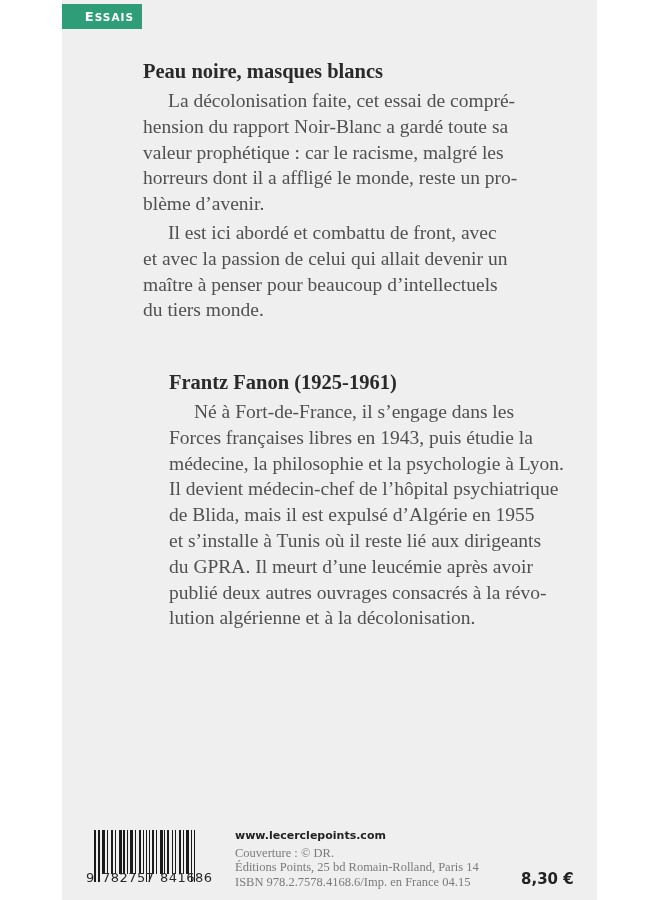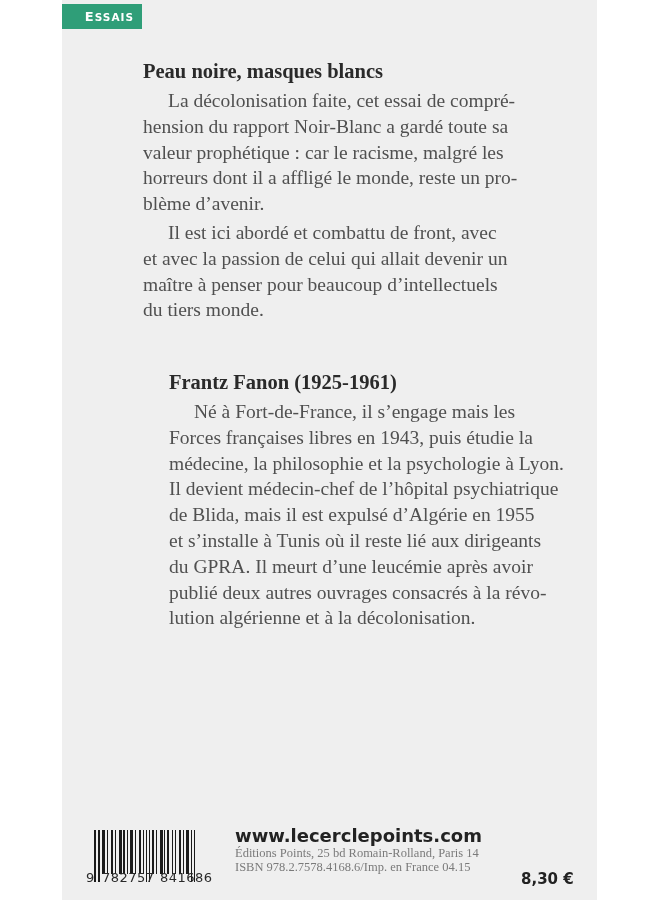--- a/index.html
+++ b/index.html
@@ -17,21 +17,21 @@
   .barcode { position:absolute; left:26px; top:830px; width:132px; height:58px; }
   .bars { position:absolute; left:0; top:0; height:44px; display:flex; align-items:flex-start; }
   .bar { height:44px; background:#1a1a1a; }
   .bar.long { height:52px; }
   .gap { height:44px; }
   .digits { position:absolute; top:40px; left:0; width:132px; font-family:"DejaVu Sans", sans-serif; font-size:13px; color:#2a2a2a; letter-spacing:0.5px; }
   .digits .first { position:absolute; left:-2px; top:0; }
   .digits .g1 { position:absolute; left:14px; top:0; }
   .digits .g2 { position:absolute; left:72px; top:0; }
   .info { position:absolute; left:173px; top:829px; font-family:"Liberation Serif", "DejaVu Serif", serif; color:#7a7a7a; font-size:12.5px; line-height:14.5px; }
-  .info .url { font-family:"DejaVu Sans", sans-serif; font-weight:bold; color:#222222; font-size:18px; margin-bottom:2px; }
+  .info .url { font-family:"DejaVu Sans", sans-serif; font-weight:bold; color:#222222; font-size:11px; margin-bottom:2px; }
   .price { position:absolute; left:459px; top:870px; font-family:"DejaVu Sans", sans-serif; font-weight:bold; font-size:15px; color:#222222; }
 </style>
 </head>
 <body>
 
 <div class="cover">
 
   <div class="badge">
     <span>E</span>
       <span class="small">SSAIS</span>
@@ -50,21 +50,21 @@
       <span class="line indent">Il est ici abordé et combattu de front, avec</span>
       <span class="line">et avec la passion de celui qui allait devenir un</span>
       <span class="line">maître à penser pour beaucoup d’intellectuels</span>
       <span class="line">du tiers monde.</span>
     </p>
   </div>
 
   <div class="text-block" style="top:369px;margin-left:26px;">
     <h2 class="heading">Frantz Fanon (1925-1961)</h2>
     <p class="para" style="margin-top:4px;">
-      <span class="line indent">Né à Fort-de-France, il s’engage mais les</span>
+      <span class="line indent">Né à Fort-de-France, il s’engage dans les</span>
       <span class="line">Forces françaises libres en 1943, puis étudie la</span>
       <span class="line">médecine, la philosophie et la psychologie à Lyon.</span>
       <span class="line">Il devient médecin-chef de l’hôpital psychiatrique</span>
       <span class="line">de Blida, mais il est expulsé d’Algérie en 1955</span>
       <span class="line">et s’installe à Tunis où il reste lié aux dirigeants</span>
       <span class="line">du GPRA. Il meurt d’une leucémie après avoir</span>
       <span class="line">publié deux autres ouvrages consacrés à la révo-</span>
       <span class="line">lution algérienne et à la décolonisation.</span>
     </p>
   </div>
@@ -128,18 +128,19 @@
     </div>
     <div class="digits">
       <span class="first">9</span>
       <span class="g1">782757</span>
       <span class="g2">841686</span>
     </div>
   </div>
 
   <div class="info">
     <div class="url">www.lecerclepoints.com</div>
+    <div>Couverture : © DR.</div>
     <div>Éditions Points, 25 bd Romain-Rolland, Paris 14</div>
     <div>ISBN 978.2.7578.4168.6/Imp. en France 04.15</div>
   </div>
 
   <div class="price">8,30 €</div>
 </div>
 
 </body></html>

